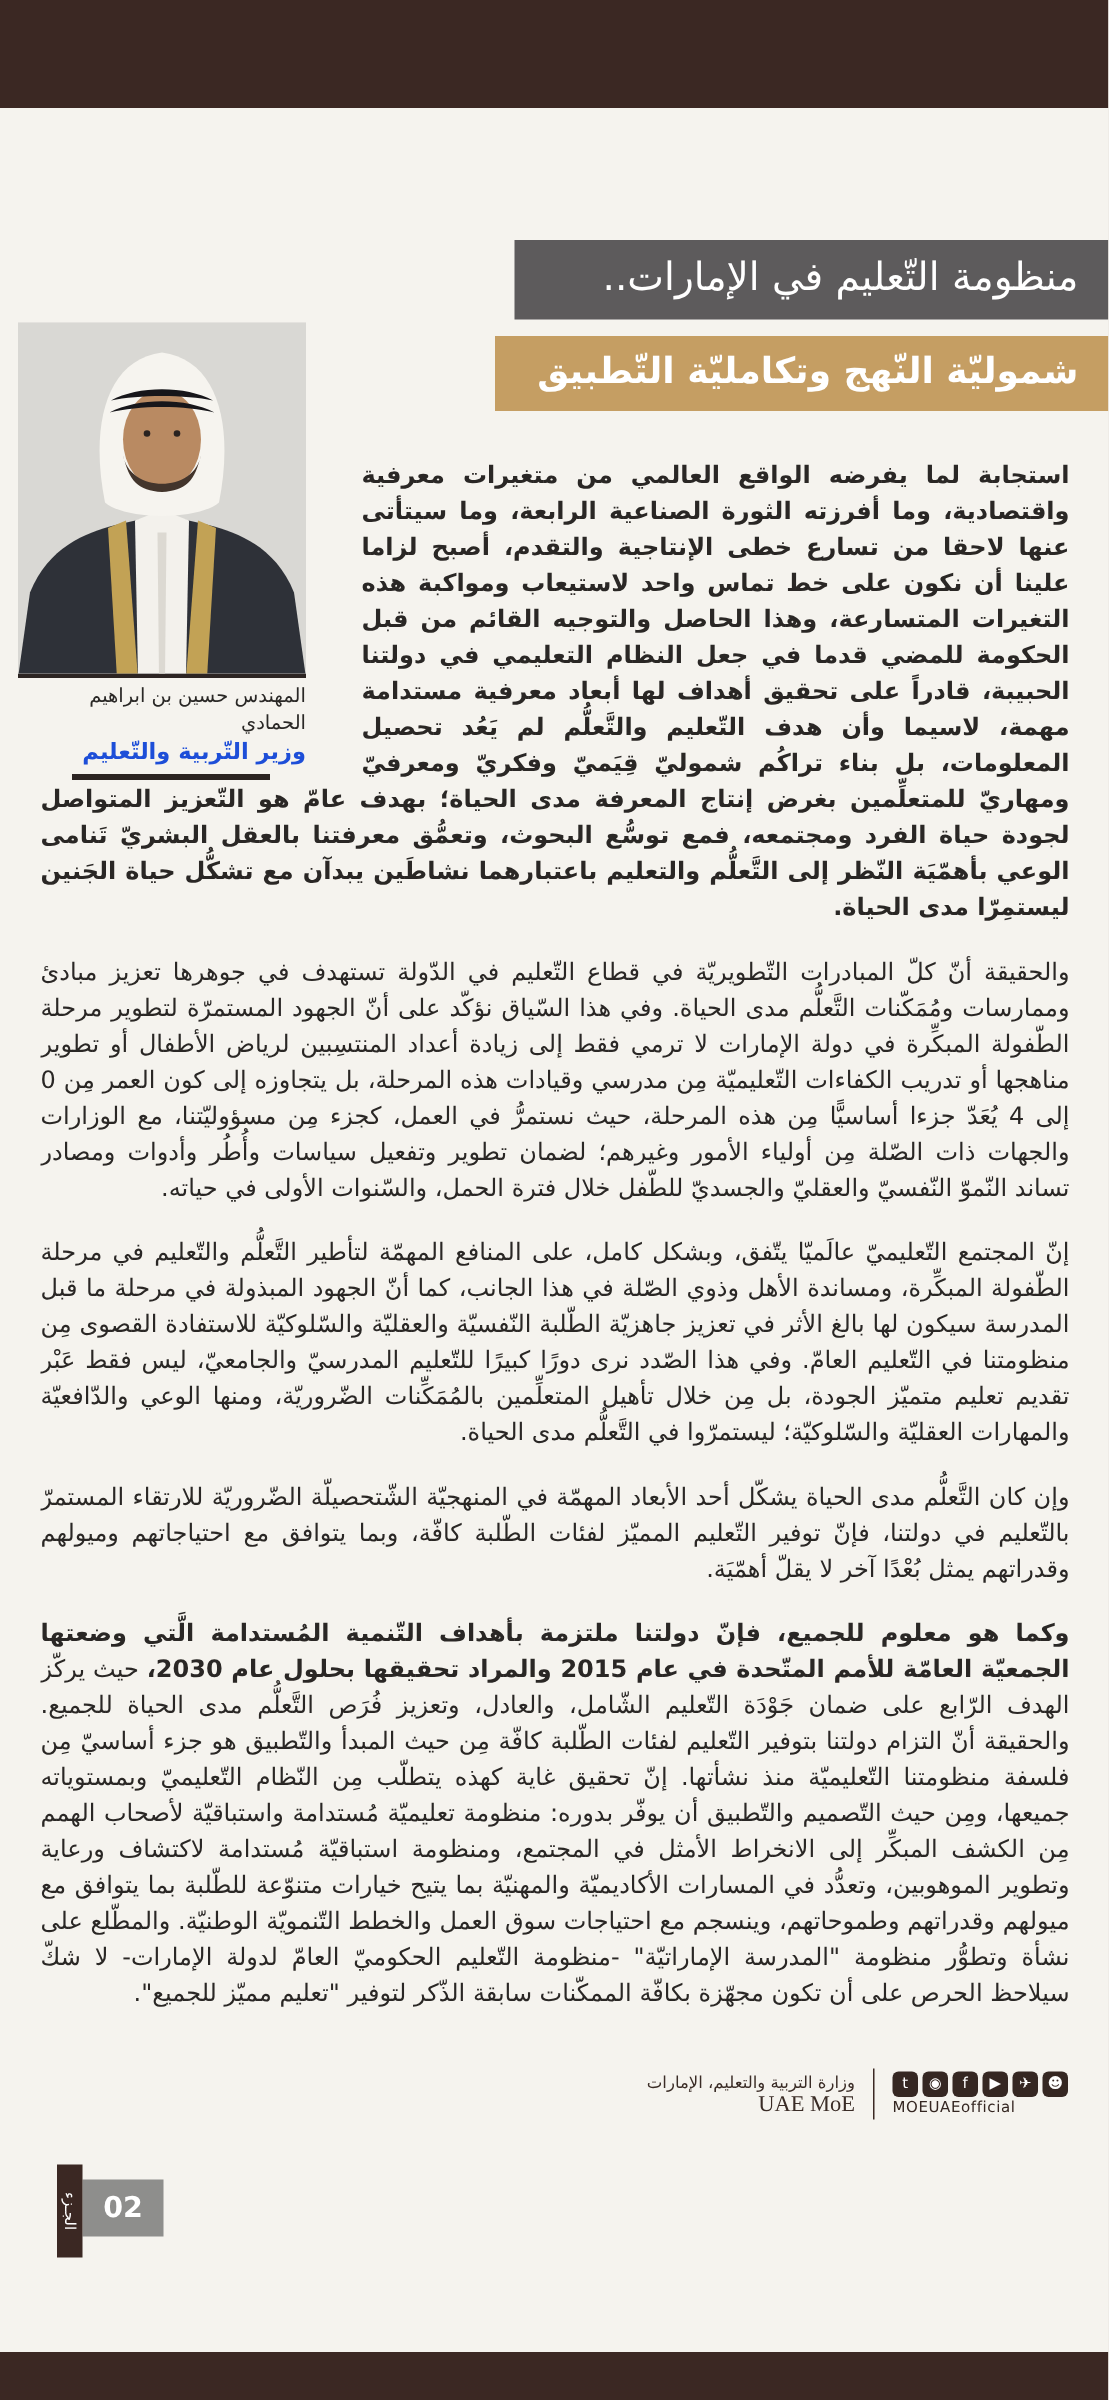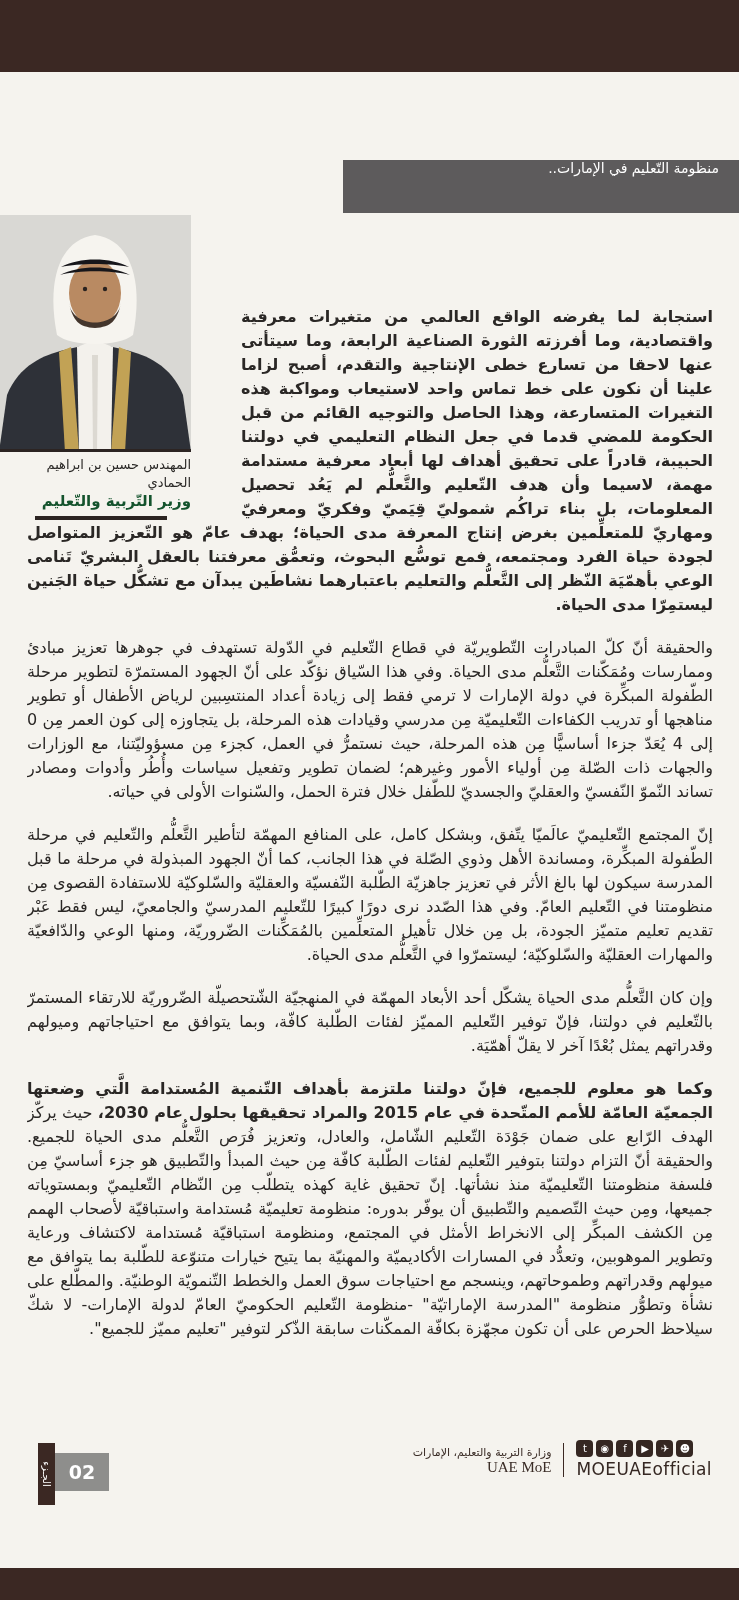--- a/index.html
+++ b/index.html
@@ -8,36 +8,36 @@
     position:relative; width:739px; height:1600px;
     background:#f5f3ee; overflow:hidden;
     font-family:"DejaVu Sans", sans-serif;
     direction:rtl; color:#2a2725;
   }
   .band-top   { position:absolute; top:0; left:0; right:0; height:72px; background:#3b2823; }
   .band-bottom{ position:absolute; bottom:0; left:0; right:0; height:32px; background:#3b2823; }
 
   .kicker-bar {
     position:absolute; top:160px; right:0; width:396px; height:53px;
-    background:#5d5b5c; color:#ffffff; font-size:14px;
-    display:flex; align-items:flex-start; padding:0 20px 4px 10px;
+    background:#5d5b5c; color:#ffffff; font-size:26px;
+    display:flex; align-items:center; padding:0 20px 4px 10px;
   }
   .title-bar {
     position:absolute; top:224px; right:0; width:409px; height:50px;
     background:#c59e63; color:#ffffff; font-size:24px; font-weight:bold;
     display:flex; align-items:center; padding:0 20px 4px 10px;
   }
 
-  .photo-card { position:absolute; top:215px; left:31px; width:160px; }
+  .photo-card { position:absolute; top:215px; left:44px; width:160px; }
   .photo {
     width:192px; height:237px; background:#d9d8d4;
     border-bottom:3px solid #2c2422; overflow:hidden;
   }
   .caption-name { font-size:13px; line-height:18px; margin-top:4px; text-align:right; color:#2a2826; }
-  .caption-role { font-size:15px; line-height:19px; font-weight:bold; text-align:right; color:#14532d; }
+  .caption-role { font-size:15px; line-height:19px; font-weight:bold; text-align:right; color:#1d4ed8; }
   .caption-rule { height:4px; width:132px; background:#2c2422; margin:5px 24px 0 0; }
 
   .article {
     position:absolute; top:305px; right:26px; left:27px; height:1128px;
     overflow:hidden; text-align:justify;
   }
   .photo-spacer { float:left; width:214px; height:202px; }
   .article-heading {
     font-size:20px; font-weight:bold; margin:6px 0 16px; text-align:right; color:#1e1c1a;
   }
@@ -53,47 +53,50 @@
   .section-tab {
     width:17px; height:62px; background:#3b2823; position:relative; overflow:hidden;
   }
   .section-tab span {
     position:absolute; top:31px; left:8px;
     transform:translate(-50%,-50%) rotate(90deg);
     color:#ffffff; font-size:10px; white-space:nowrap;
   }
 
   .footer-right {
-    position:absolute; top:1440px; right:27px;
+    position:absolute; top:1379px; right:27px;
     display:flex; flex-direction:row; align-items:center; gap:12px; direction:ltr;
   }
   .ministry { text-align:right; direction:rtl; }
   .ministry-ar { font-size:11px; color:#3a2c26; line-height:15px; }
   .ministry-en { font-size:15px; color:#3a2c26; line-height:15px; font-family:Liberation Serif, serif; }
   .footer-divider { width:1px; height:34px; background:#3b2823; }
   .social { display:flex; flex-direction:column; align-items:flex-start; }
   .social-icons { display:flex; flex-direction:row; gap:3px; }
   .social-icon {
     width:17px; height:17px; border-radius:4px; background:#352722;
     color:#ffffff; font-size:10px; line-height:17px; text-align:center;
     cursor:pointer; overflow:hidden;
   }
-  .social-handle { font-size:17px; color:#352722; margin-top:2px; letter-spacing:0.4px; }
+  .social-handle { font-size:10px; color:#352722; margin-top:2px; letter-spacing:0.4px; }
 </style>
 </head>
 <body>
 
 <div class="page">
 
   <div class="band-top"></div>
 
   <div class="kicker-bar">
     <span>منظومة التّعليم في الإمارات..</span>
   </div>
 
+  <div class="title-bar">
+    <span>شموليّة النّهج وتكامليّة التّطبيق</span>
+  </div>
 
   <div class="photo-card">
     <div class="photo">
       <svg width="192" height="237" viewBox="0 0 192 237" xmlns="http://www.w3.org/2000/svg">
         <rect width="192" height="237" fill="#d9d8d4"></rect>
 
         <path d="M0 237 L8 180 C20 150 45 140 65 135 L96 128 L127 135 C147 140 172 150 184 180 L192 237 Z" fill="#2e3138"></path>
 
         <path d="M60 137 L72 132 L80 237 L66 237 Z" fill="#c2a255"></path>
         <path d="M132 137 L120 132 L112 237 L126 237 Z" fill="#c2a255"></path>

